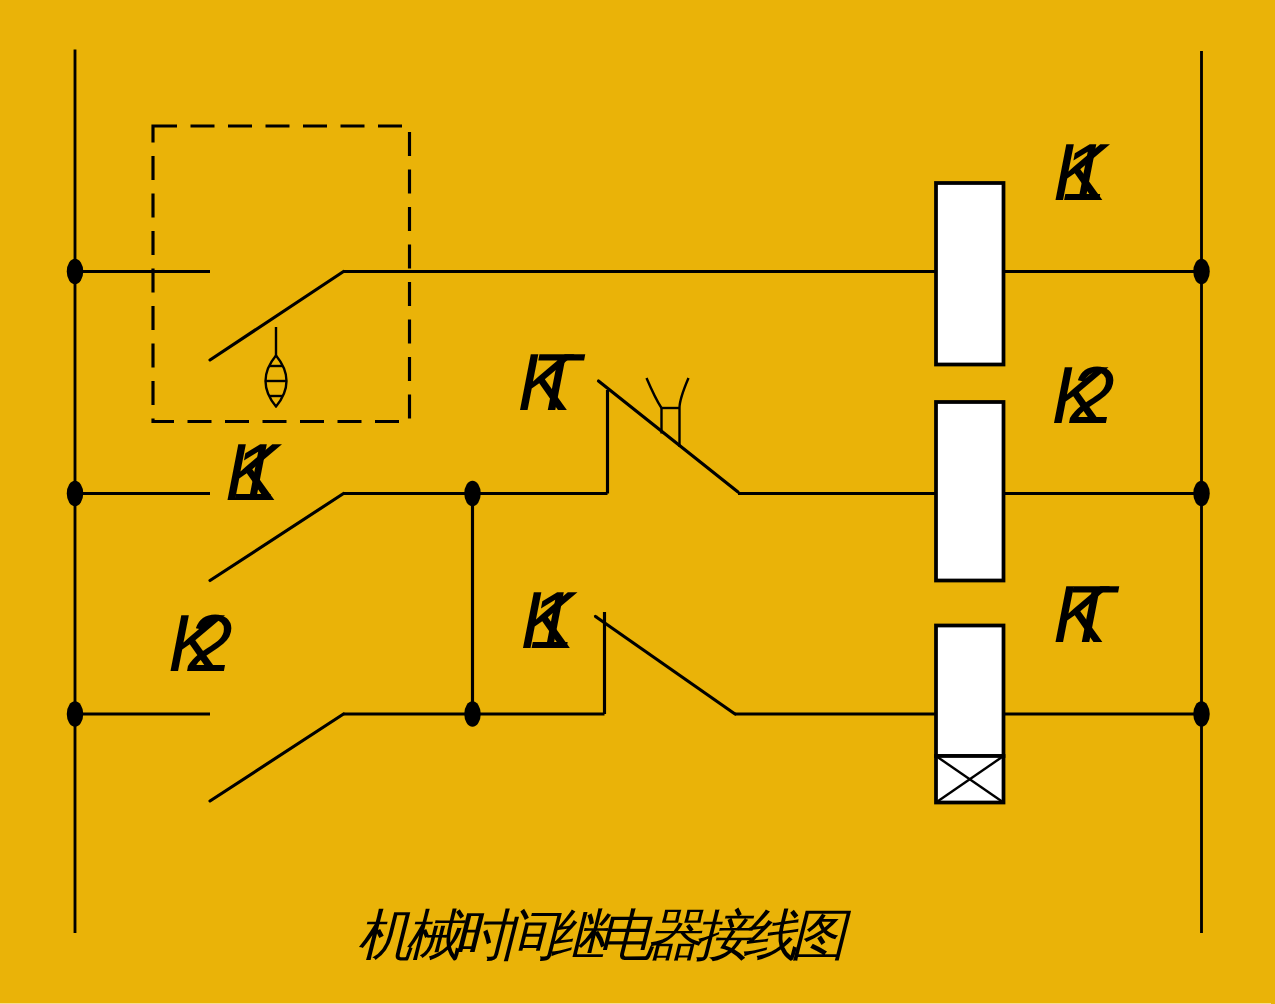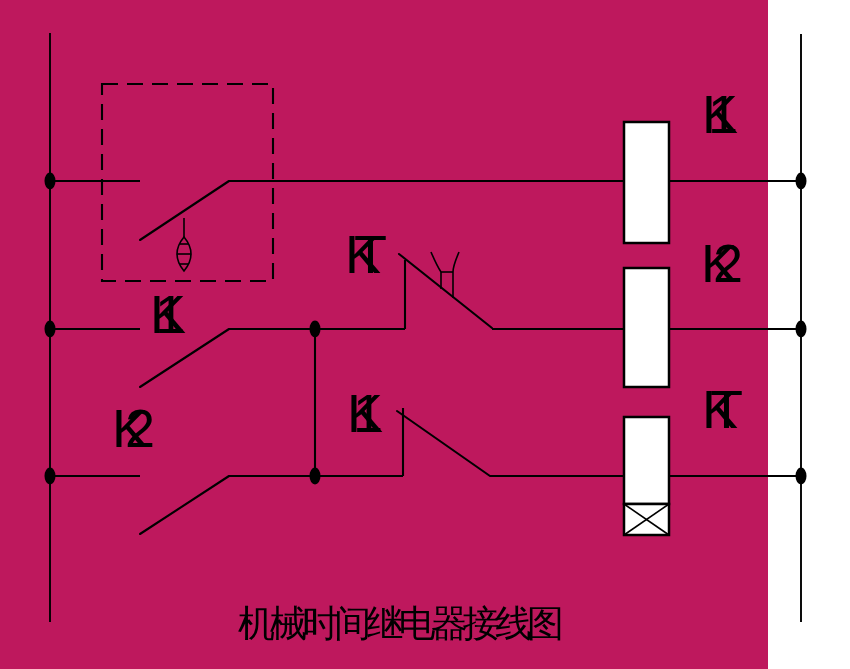--- a/index.html
+++ b/index.html
@@ -6,23 +6,24 @@
     margin: 0;
     padding: 0;
     width: 850px;
     height: 669px;
     background: #ffffff;
     overflow: hidden;
     font-family: "Liberation Sans", sans-serif;
   }
   .stage {
     position: relative;
-    width: 768px;
+    width: 850px;
     height: 669px;
-    background: #be185d;
+    background: #eab308;
+    font-style: italic;
   }
   svg { display: block; }
   .wire   { stroke: #000000; stroke-width: 2.1; fill: none; stroke-linecap: butt; }
   .rail   { stroke: #000000; stroke-width: 1.9; fill: none; }
   .blade  { stroke: #000000; stroke-width: 2.1; fill: none; stroke-linecap: round; }
   .coilbox{ stroke: #000000; stroke-width: 2.5; fill: #ffffff; }
   .dashbox{ stroke: #000000; stroke-width: 2.1; fill: none; stroke-dasharray: 16 9; }
   .thin   { stroke: #000000; stroke-width: 1.6; fill: none; }
   .dot    { fill: #000000; stroke: none; }
   .lbl    { font-family: "Liberation Sans", sans-serif; font-size: 54px; fill: #000000; }

